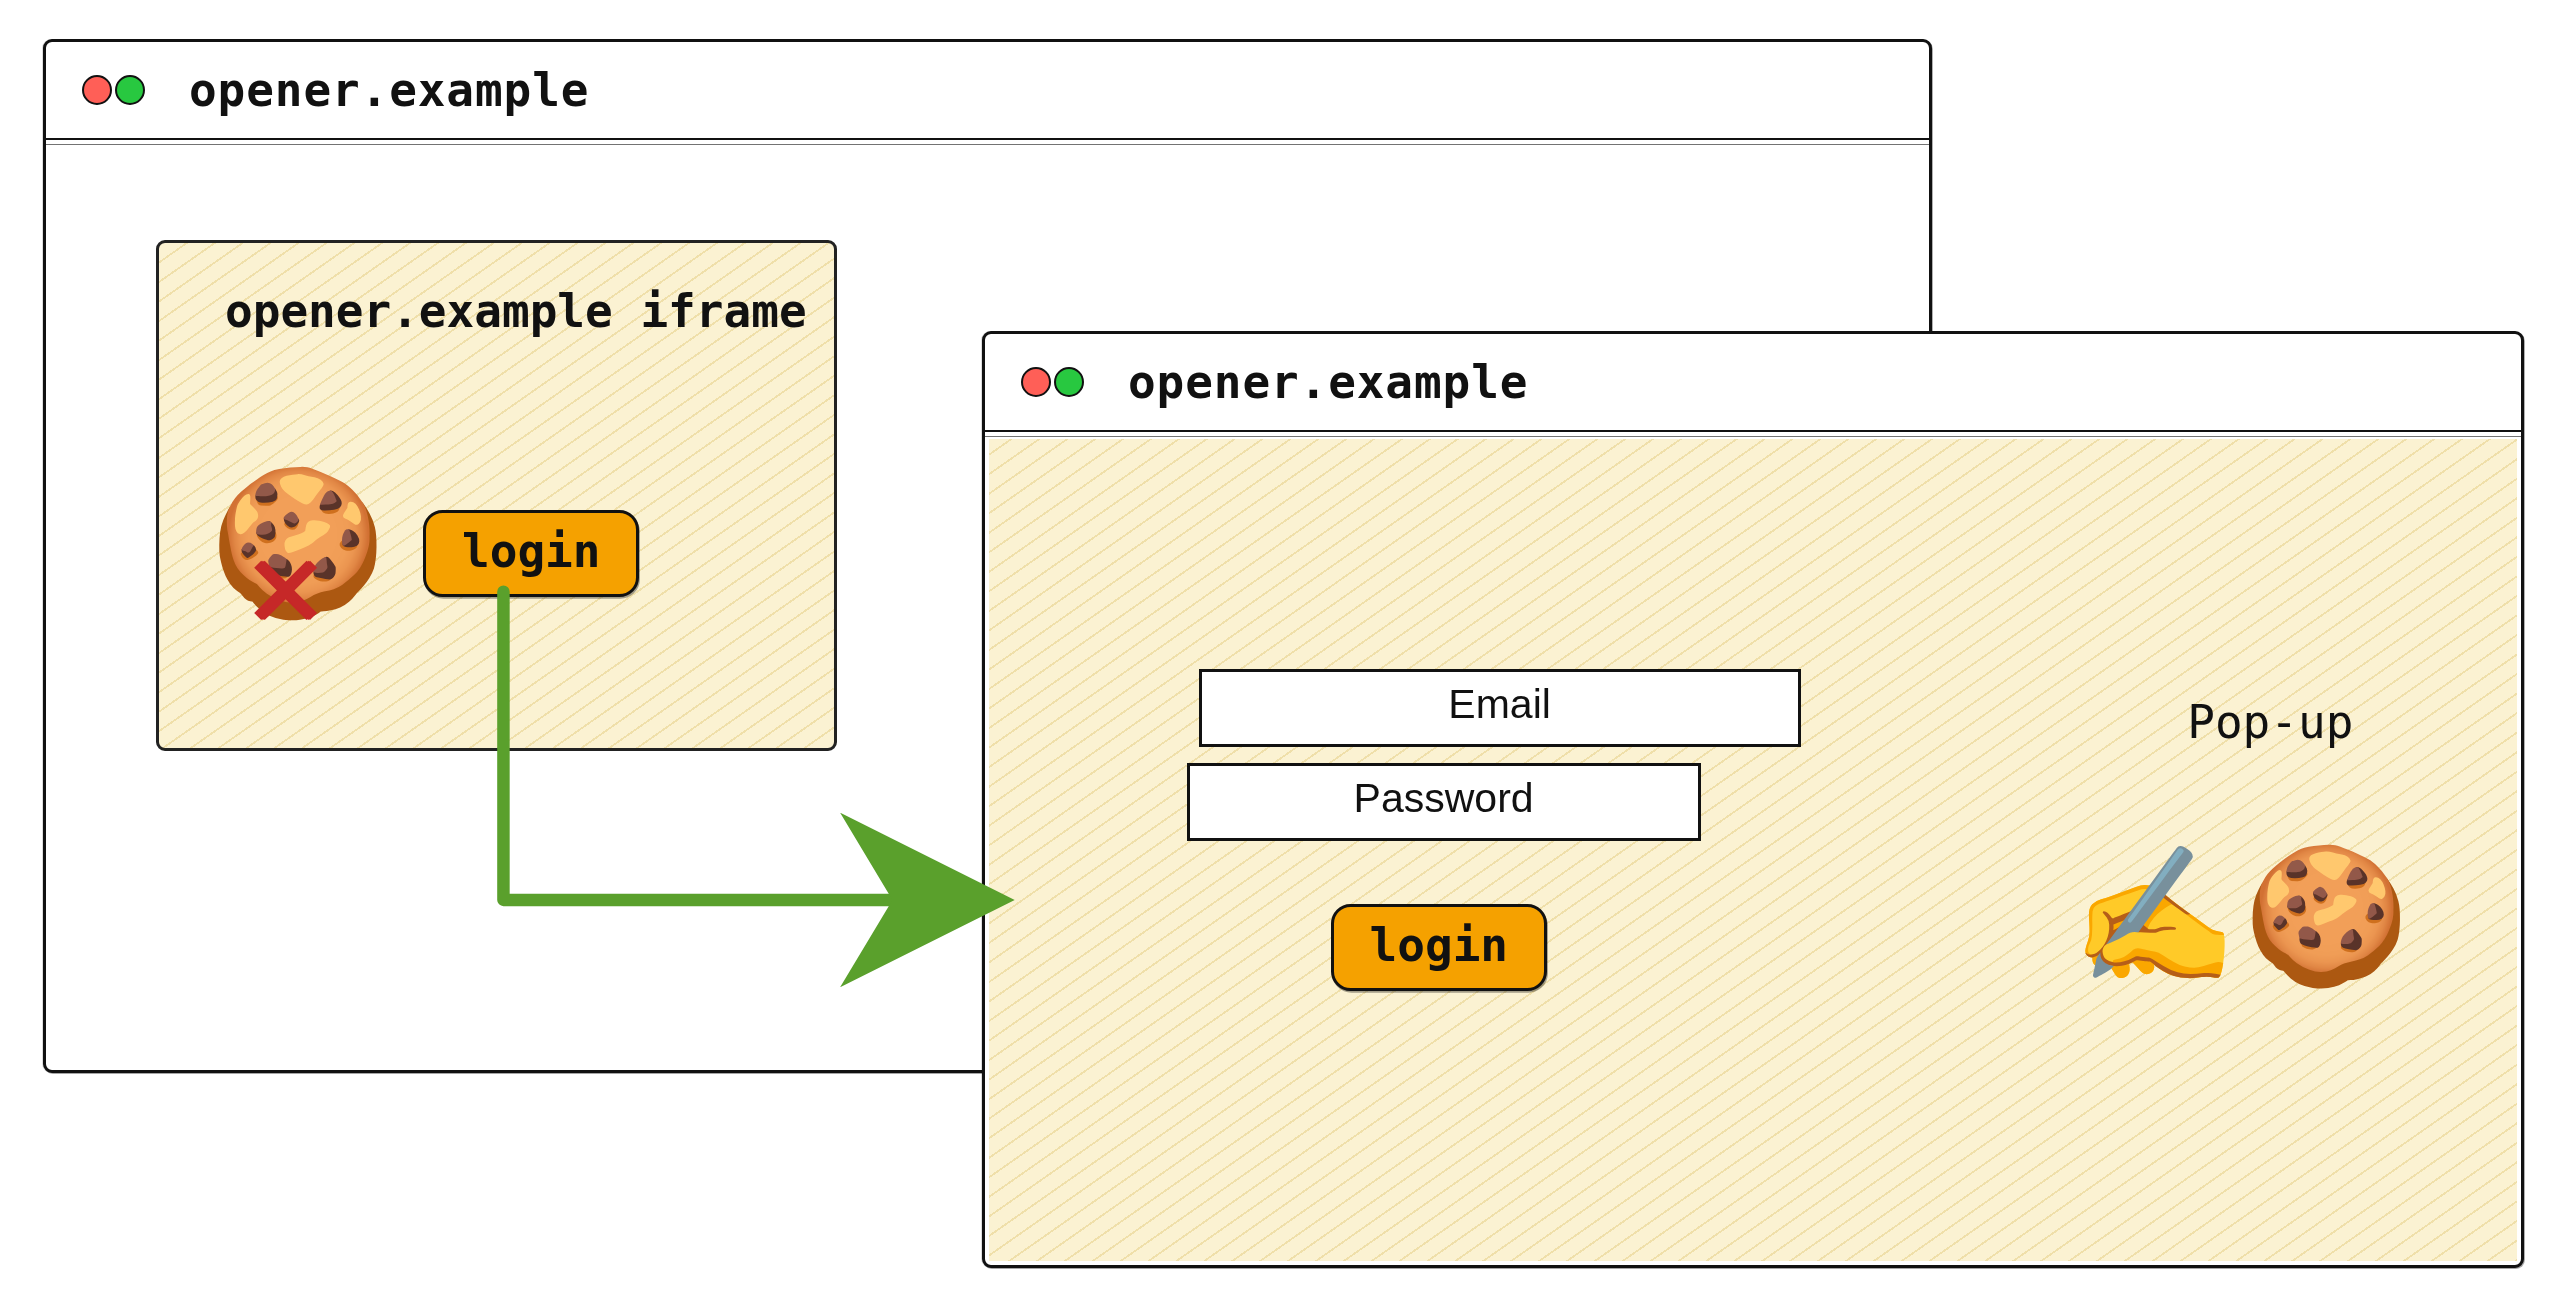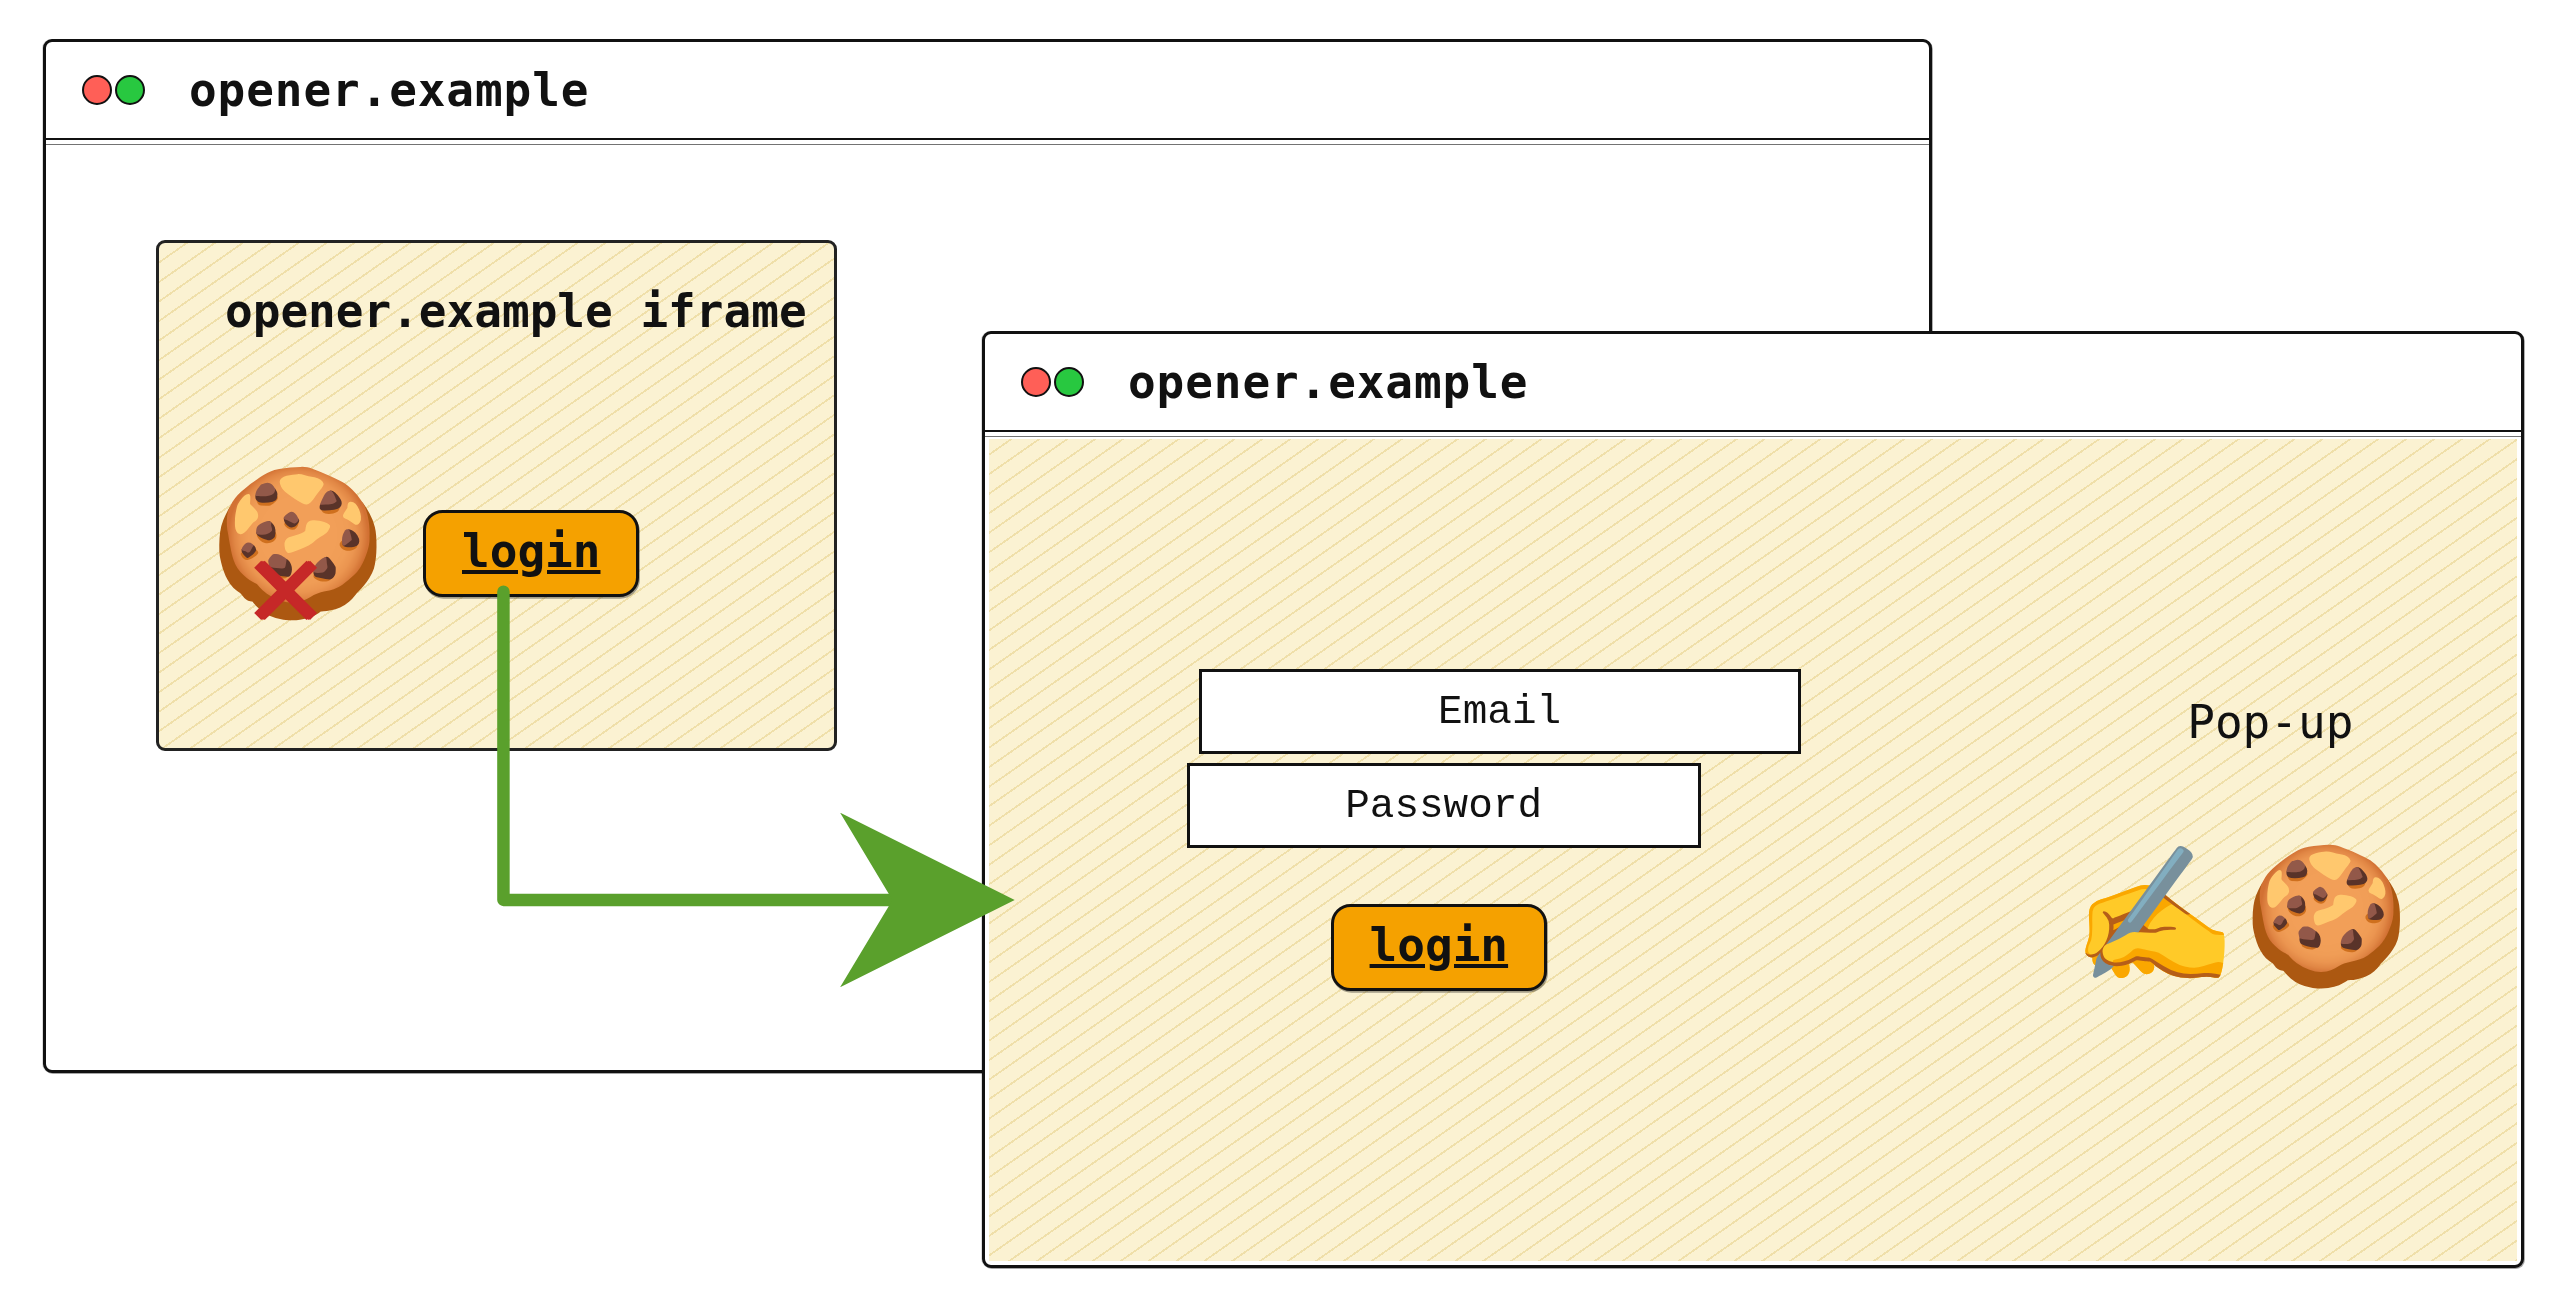--- a/index.html
+++ b/index.html
@@ -105,21 +105,20 @@
     background:#f5a100;
     border:3.6px solid #111;
     border-radius:19.6px;
     font-size:46px;
     font-weight:600;
     padding:10.7px 36px 16px;
     font-family: inherit;
     color:#111;
     cursor:pointer;
     box-shadow: 0.9px 1.8px 0 rgba(0,0,0,.35);
-    text-decoration: underline;
   }
   #iframe-login-btn {
     position:absolute;
     left: 264px; top: 267px;
   }
 
   
   #win-popup {
     left: 982px; top: 331px;
     width: 1542px; height: 937px;
@@ -127,22 +126,22 @@
   #win-popup .body { position:absolute; left:3.6px; right:3.6px; top:105px; bottom:3.6px; }
 
   
   .field {
     position:absolute;
     background:#ffffff;
     border:3.6px solid #111;
     font-size:41px;
     font-weight:400;
     text-align:center;
-    padding:17px 0 16px;
-    font-family: Liberation Mono, monospace;
+    padding:9px 0 16px;
+    font-family: Liberation Sans, sans-serif;
     color:#111;
   }
   #email-field    { left:210px; top:230px; width:602px; }
   #password-field { left:198px; top:324px; width:514px; }
   #popup-login-btn{ position:absolute; left:342px; top:465px; }
 
   #popup-label {
     position:absolute;
     right:164px; top:216px;
     font-size:46px; font-weight:400;margin-top:40px;

